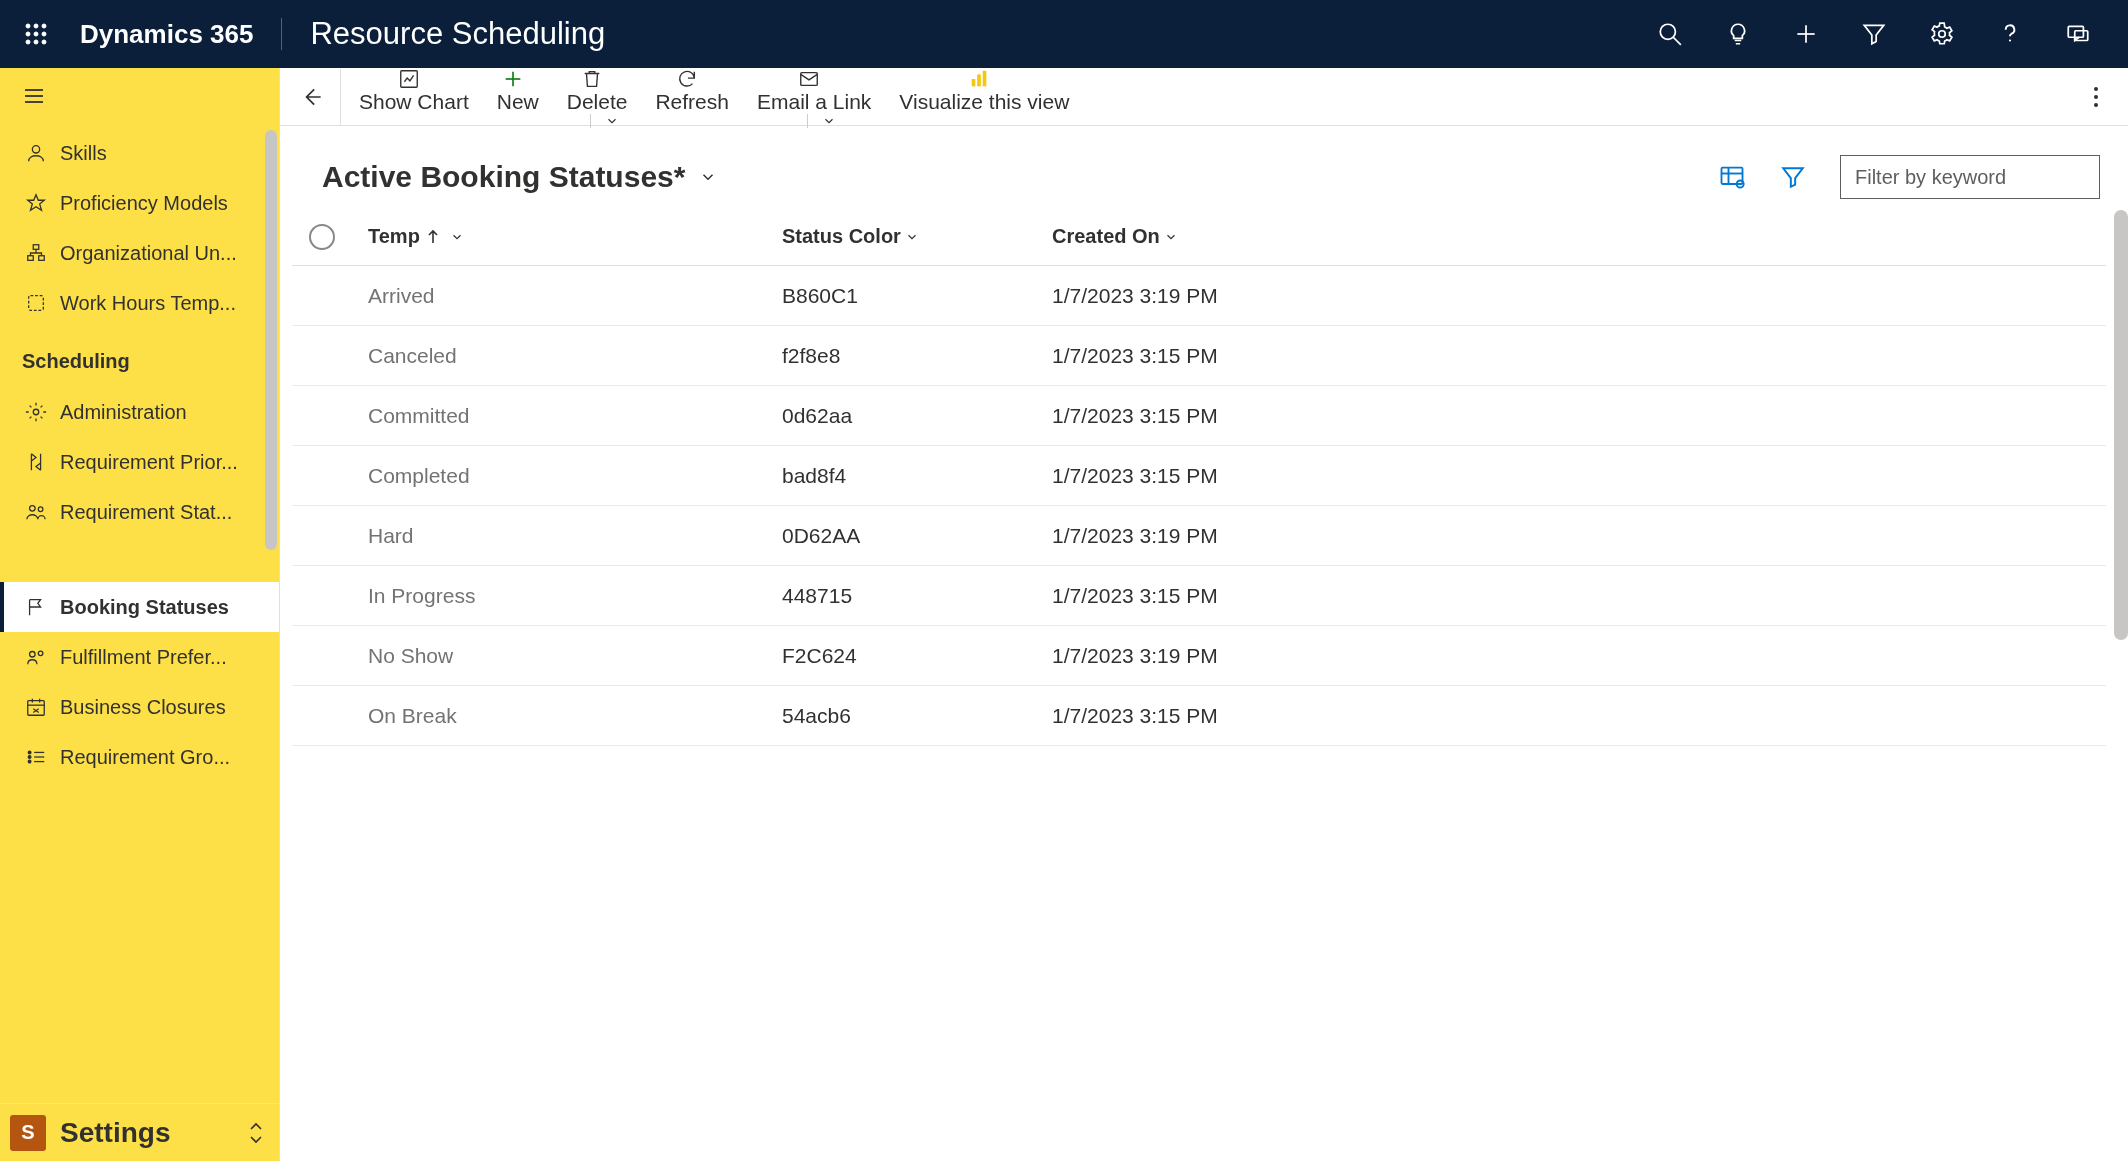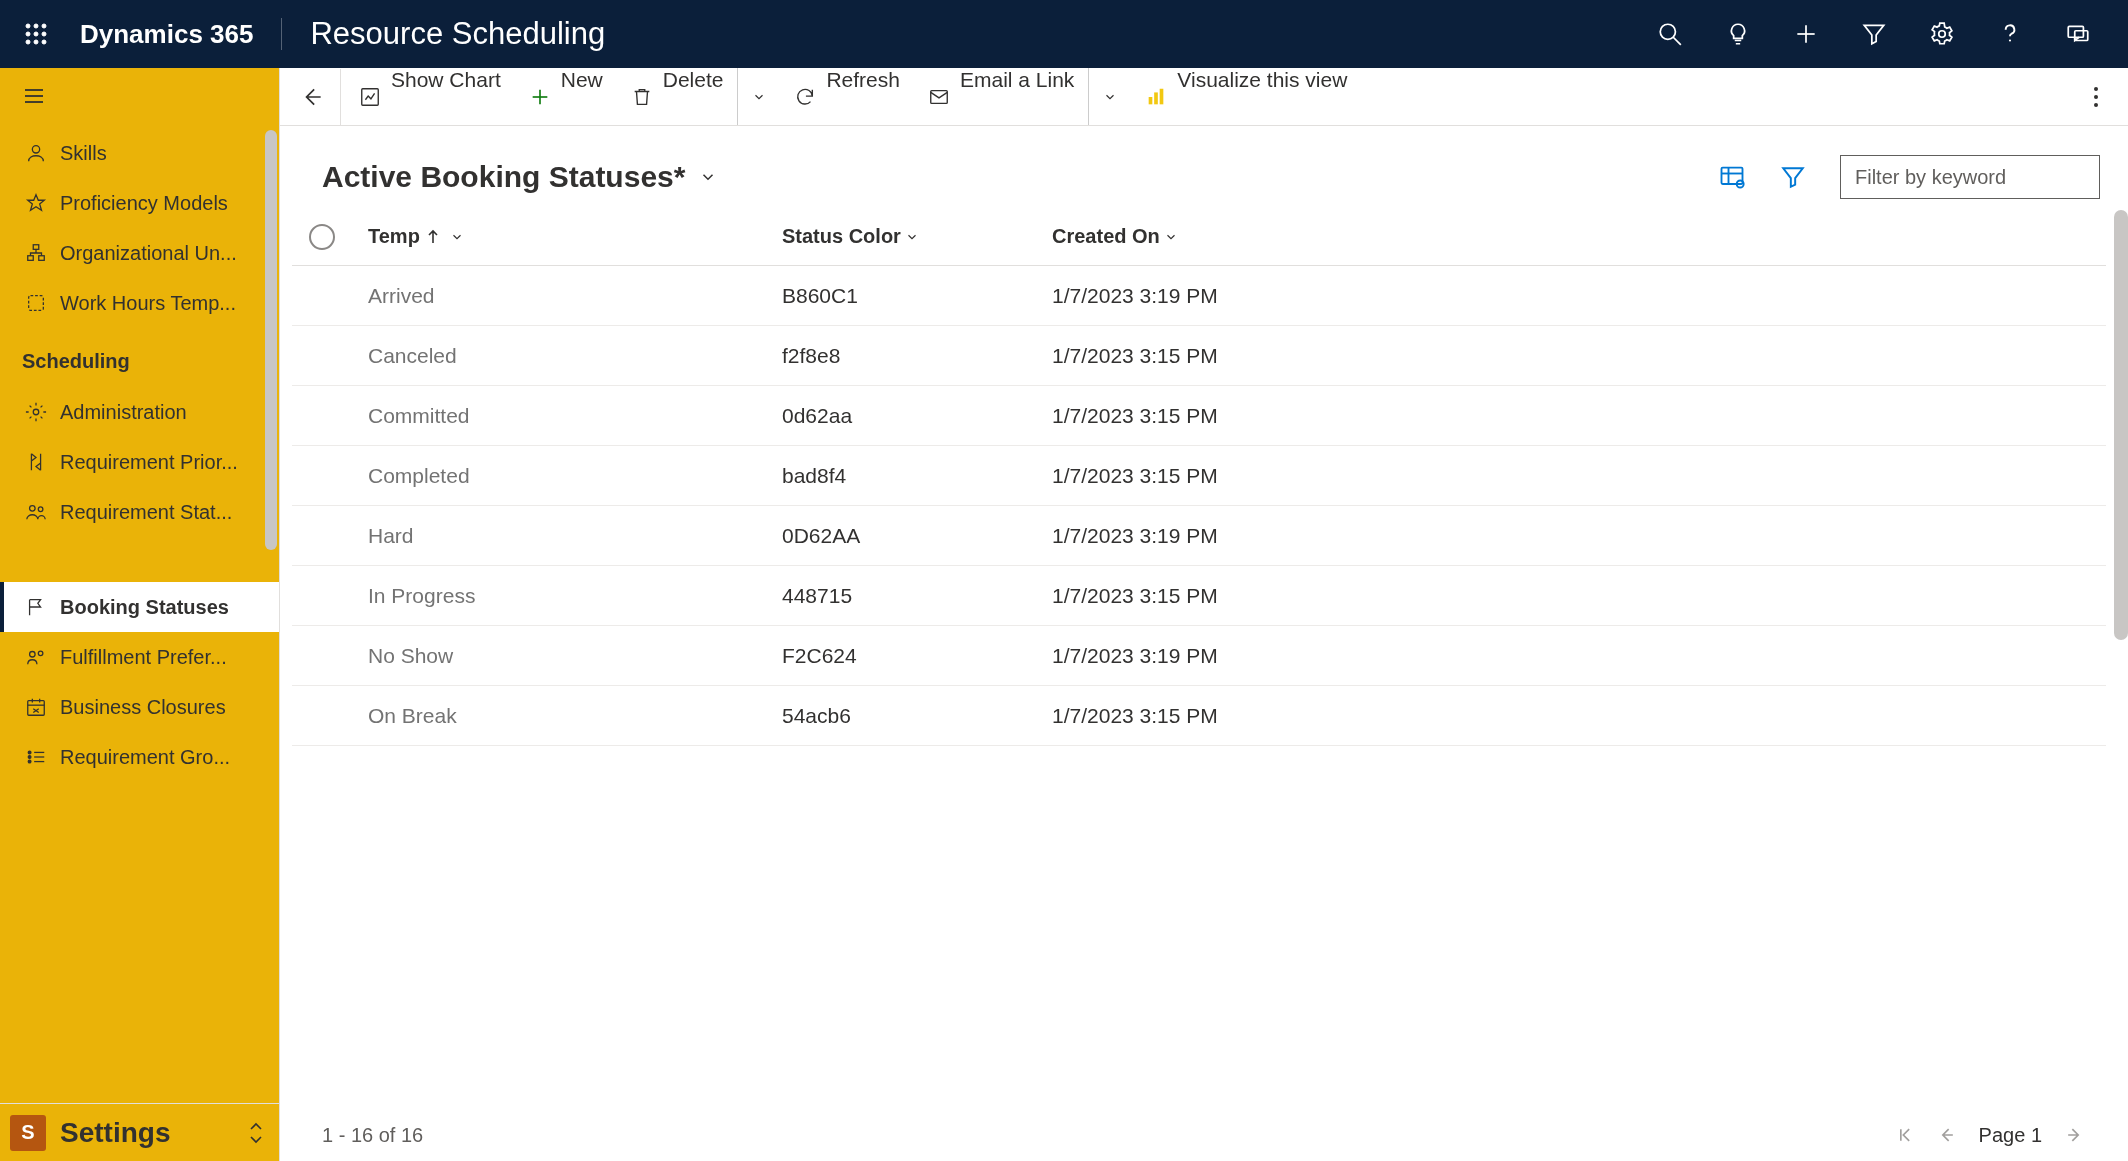--- a/index.html
+++ b/index.html
@@ -26,21 +26,21 @@
 .topbar .waffle { width: 40px; display:flex; align-items:center; justify-content:center; cursor:pointer; }
 .topbar .brand { font-size: 26px; font-weight: 600; margin-left: 24px; }
 .topbar .divider { width:1px; height: 32px; background: rgba(255,255,255,0.3); margin: 0 28px; }
 .topbar .area { font-size: 31px; font-weight: 400; }
 .topbar .spacer { flex: 1; }
 .topbar .ticon { width: 68px; height: 68px; display:flex; align-items:center; justify-content:center; cursor:pointer; }
 .topbar svg { stroke: #fff; fill: none; }
 .body { flex:1; display:flex; min-height:0; }
 .sidebar {
   width: 280px;
-  background: #eab308;
+  background: #fde047;
   border-right: 1px solid #e1dfdd;
   display:flex;
   flex-direction:column;
   position:relative;
 }
 .sidebar .hamburger { height: 56px; display:flex; align-items:center; padding-left: 22px; cursor:pointer; }
 .sidebar .nav { flex:1; overflow:hidden; position:relative; }
 .sidebar .nav-inner { padding-top: 4px; }
 .sidebar .nav-item {
   height: 50px; display:flex; align-items:center; padding-left: 22px; cursor:pointer;
@@ -58,21 +58,21 @@
 }
 .area-switch .chip { width:36px; height:36px; background:#b55610; color:#fff; display:flex; align-items:center; justify-content:center; font-weight:600; border-radius:3px; font-size:20px;}
 .area-switch .alabel { margin-left:14px; font-size:28px; font-weight:600; flex:1;}
 .area-switch .updn { margin-right:14px; }
 .main { flex:1; display:flex; flex-direction:column; min-width:0; }
 .cmdbar {
   height: 58px; display:flex; align-items:center; border-bottom:1px solid #e1dfdd; padding: 0 8px;
 }
 .cmdbar .back { width:48px; height:58px; display:flex; align-items:center; justify-content:center; cursor:pointer;}
 .cmdbar .vline { width:1px; height:56px; background:#e1dfdd; margin: 0 4px; }
-.cmdbar .cmd { display:flex; padding: 0 14px; height:100%; cursor:pointer; font-size:21px;}
+.cmdbar .cmd { display:flex; align-items:center; padding: 0 14px; height:100%; cursor:pointer; font-size:21px;flex-direction:column;}
 .cmdbar .cmd .cicon { margin-right:10px; display:flex; align-items:center;}
 .cmdbar .cmd.split .chev { margin-left:14px; padding-left:14px; border-left:1px solid #ccc; display:flex; align-items:center;}
 .cmdbar .more { margin-left:auto; width:48px; display:flex; justify-content:center; cursor:pointer;}
 .viewhdr {
   display:flex; align-items:center; padding: 20px 28px 0 42px; height: 82px;
 }
 .viewhdr .title { font-size: 30px; font-weight:600; display:flex; align-items:center; cursor:pointer;}
 .viewhdr .title .chev { margin-left:14px; }
 .viewhdr .right { margin-left:auto; display:flex; align-items:center; gap: 34px; }
 .viewhdr .vicon { cursor:pointer; color:#0078d4; }
@@ -483,35 +483,14 @@
           <div class="row">
             <div class="colsel"></div>
             <div class="cname">On Break</div>
             <div class="ccolor">54acb6</div>
             <div class="ccreated">1/7/2023 3:15 PM</div>
           </div>
         </div>
       <div class="gscroll"></div>
     </div>
 
-    <div class="pager">
-      <span>1 - 16 of 16</span>
-      <div class="pright">
-        <span class="picon">
-            <svg width="20" height="20" viewBox="0 0 24 24" stroke="currentColor" stroke-width="2" fill="none">
-              <path d="M17 5l-7 7 7 7M7 5v14"></path>
-            </svg>
-          </span>
-        <span class="picon">
-            <svg width="20" height="20" viewBox="0 0 24 24" stroke="currentColor" stroke-width="2" fill="none">
-              <path d="M14 5l-7 7 7 7M7 12h12"></path>
-            </svg>
-          </span>
-        <span style="color:#323130;">Page 1</span>
-        <span class="picon">
-            <svg width="20" height="20" viewBox="0 0 24 24" stroke="currentColor" stroke-width="2" fill="none">
-              <path d="M10 5l7 7-7 7M17 12H5"></path>
-            </svg>
-          </span>
-      </div>
-    </div>
   </div>
 </div>
 
 </body></html>

